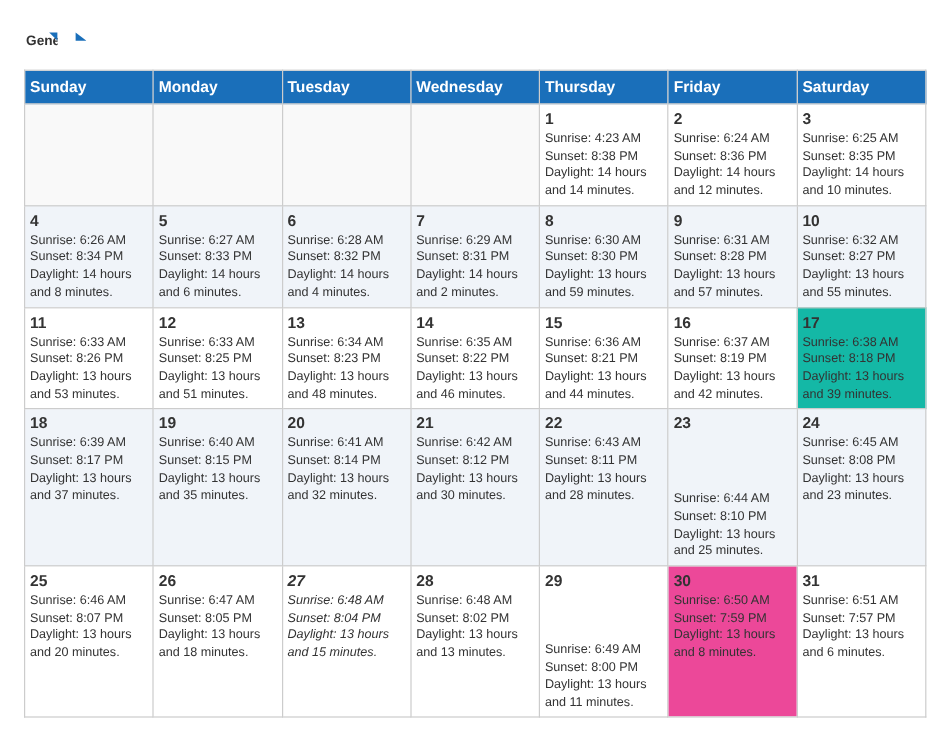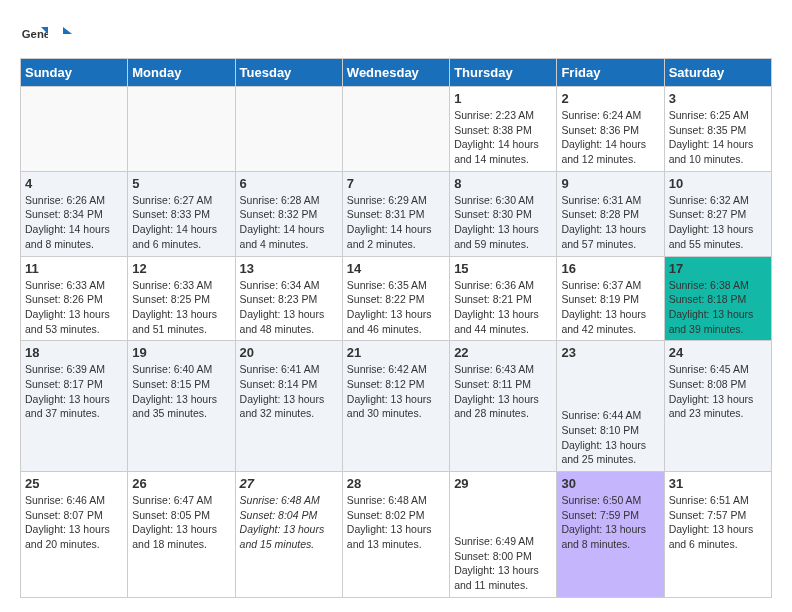--- a/index.html
+++ b/index.html
@@ -105,21 +105,21 @@
       </tr>
   </thead>
   <tbody id="calendar-body">
   <tr>
         <td class="empty-cell" style="background-color: rgb(249, 249, 249);"></td>
         <td class="empty-cell" style="background-color: rgb(249, 249, 249);"></td>
         <td class="empty-cell" style="background-color: rgb(249, 249, 249);"></td>
         <td class="empty-cell" style="background-color: rgb(249, 249, 249);"></td>
         <td style="background-color: rgb(255, 255, 255);">
           <span class="day-number">1</span>
-          <div class="day-info" style="white-space: pre-line;">Sunrise: 2:23 AM
+          <div class="day-info" style="white-space: pre-line;">Sunrise: 4:23 AM
 Sunset: 8:38 PM
 Daylight: 14 hours and 14 minutes.</div>
         </td>
         <td style="background-color: rgb(255, 255, 255);">
           <span class="day-number">2</span>
           <div class="day-info" style="white-space: pre-line;">Sunrise: 6:24 AM
 Sunset: 8:36 PM
 Daylight: 14 hours and 12 minutes.</div>
         </td>
         <td style="background-color: rgb(255, 255, 255);">
@@ -285,21 +285,21 @@
           <div class="day-info" style="white-space: pre-line;">Sunrise: 6:48 AM
 Sunset: 8:02 PM
 Daylight: 13 hours and 13 minutes.</div>
         </td>
         <td style="background-color: rgb(255, 255, 255);">
           <span class="day-number">29</span>
           <div class="day-info" style="white-space: pre-line; margin-top: 43px;">Sunrise: 6:49 AM
 Sunset: 8:00 PM
 Daylight: 13 hours and 11 minutes.</div>
         </td>
-        <td style="background-color: #c4b5fd;">
+        <td style="background-color: #ec4899;">
           <span class="day-number">30</span>
           <div class="day-info" style="white-space: pre-line;">Sunrise: 6:50 AM
 Sunset: 7:59 PM
 Daylight: 13 hours and 8 minutes.</div>
         </td>
         <td style="background-color: rgb(255, 255, 255);">
           <span class="day-number">31</span>
           <div class="day-info" style="white-space: pre-line;">Sunrise: 6:51 AM
 Sunset: 7:57 PM
 Daylight: 13 hours and 6 minutes.</div>

